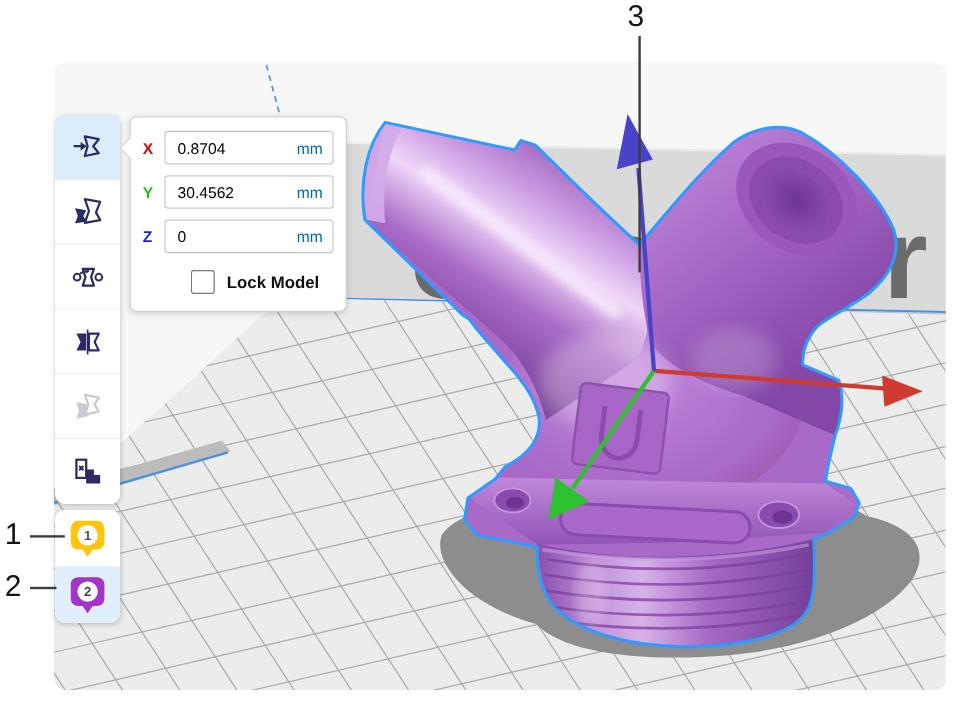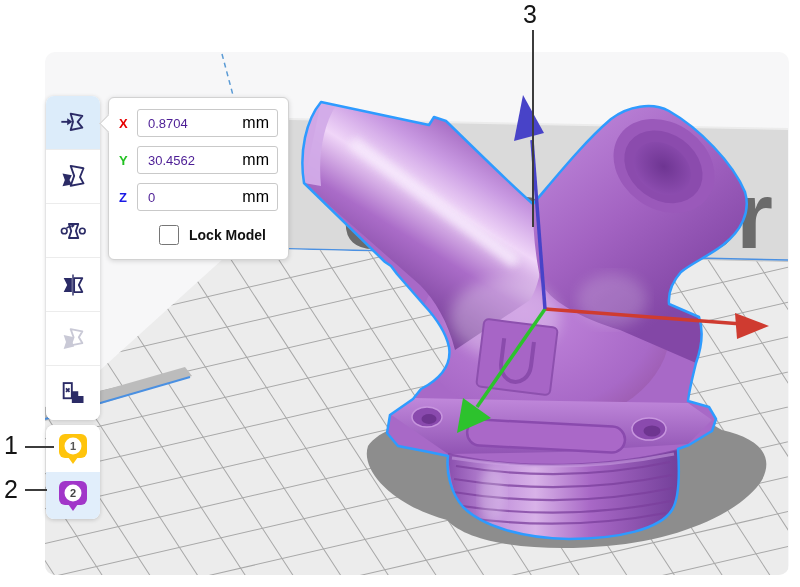--- a/index.html
+++ b/index.html
@@ -18,23 +18,23 @@
   
   #movepanel{left:108px;top:97px;width:181px;z-index:4;background:#fff;border:1px solid #d2d2d2;
     border-radius:6px;box-shadow:0 1px 5px rgba(0,0,0,.15);padding:11px 10px 12px 10px;box-sizing:border-box;}
   #movepanel .notch{position:absolute;left:-7px;top:19px;width:12px;height:12px;background:#fff;
     border-left:1px solid #d2d2d2;border-bottom:1px solid #d2d2d2;transform:rotate(45deg);}
   .axrow{display:flex;align-items:center;margin-bottom:9px;}
   .axlab{width:18px;font-size:13px;font-weight:bold;}
   .ax-x{color:#e60000;} .ax-y{color:#21c121;} .ax-z{color:#1a1ae6;}
   .inbox{flex:1;display:flex;align-items:center;border:1px solid #c9c9c9;border-radius:3px;
     height:26px;padding:0 8px;background:#fff;}
-  .inbox input{border:none;outline:none;width:80px;font-size:13px;color:#4c1d95;
+  .inbox input{border:none;outline:none;width:80px;font-size:13px;color:#000000;
     font-family:"Liberation Sans",sans-serif;background:transparent;}
-  .unit{margin-left:auto;color:#000000;font-size:16px;}
+  .unit{margin-left:auto;color:#0369a1;font-size:13px;}
   .lockrow{display:flex;align-items:center;margin:14px 0 2px 24px;padding-left:16px;}
   .lockrow input{width:20px;height:20px;margin:0 10px 0 0;accent-color:#fff;border:1px solid #c9c9c9;}
   .locklab{font-size:14px;font-weight:bold;color:#111;}
   
   #extruders{left:46px;top:425px;width:54px;z-index:4;background:#fff;border-radius:8px;
     box-shadow:0 1px 4px rgba(0,0,0,.18);overflow:hidden;}
   .extbtn{width:54px;height:47px;display:flex;align-items:center;justify-content:center;cursor:pointer;background:#fff;}
   .extbtn.sel{background:#e1eefb;}
   
   .anno{z-index:6;color:#141414;font-size:25px;line-height:1;}

